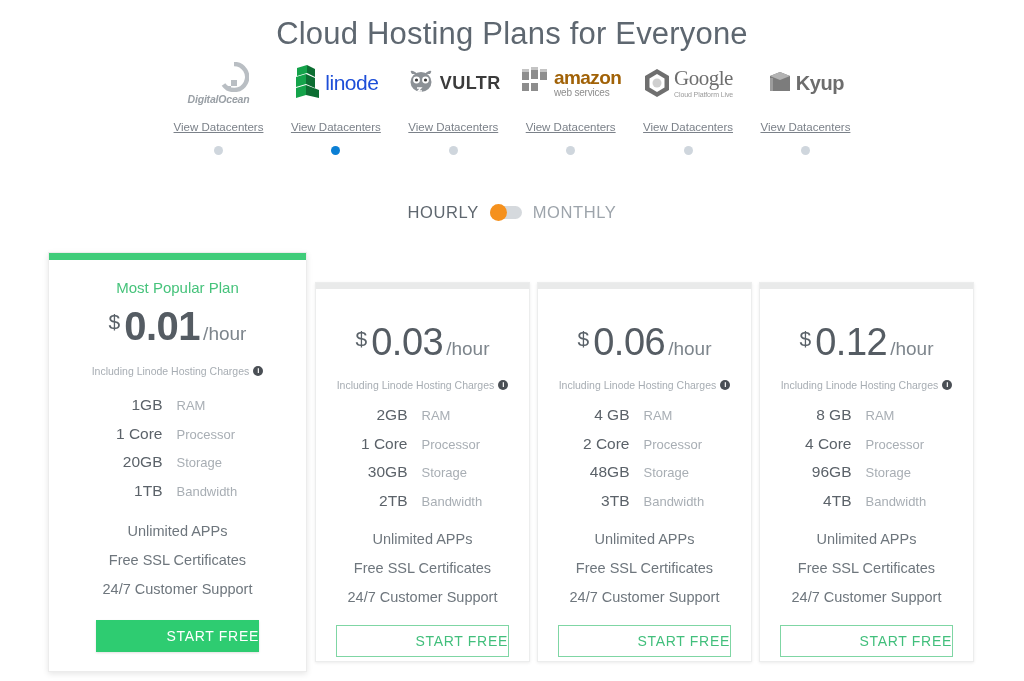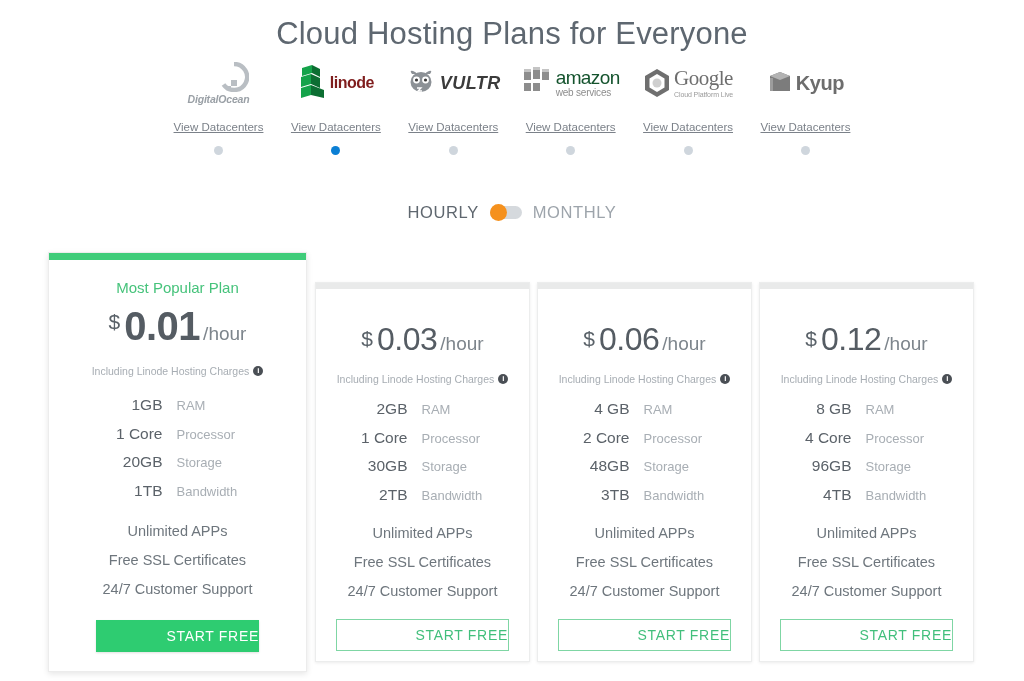--- a/index.html
+++ b/index.html
@@ -50,25 +50,25 @@
     margin-top: 17px;
     font-size: 11.5px;
     color: #7b8189;
     text-decoration: underline;
     white-space: nowrap;
   }
 
   
   .do-wrap { display: flex; flex-direction: column; align-items: flex-end; font-style: italic; }
   .do-name { font-size: 10.5px; font-weight: bold; color: #9aa0a6; letter-spacing: -0.2px; margin-top: 1px; }
-  .lin-txt { font-size: 16px; font-weight: bold; color: #7f1d1d; letter-spacing: -0.5px; margin-left: 4px; }
-  .vultr-txt { font-size: 18px; font-weight: bold; color: #3b3b3b; letter-spacing: 0.5px; margin-left: 4px; font-style: italic; }
+  .lin-txt { font-size: 21px; font-weight: normal; color: #1d4ed8; letter-spacing: -0.5px; margin-left: 4px; }
+  .vultr-txt { font-size: 18px; font-weight: bold; color: #3b3b3b; letter-spacing: 0.5px; margin-left: 4px; }
   .amz-wrap { display: flex; align-items: center; }
   .amz-txt { display: flex; flex-direction: column; line-height: 1; margin-left: 2px; }
-  .amz-1 { font-size: 19px; font-weight: normal; color: #14532d; letter-spacing: -0.6px; }
+  .amz-1 { font-size: 19px; font-weight: bold; color: #a16207; letter-spacing: -0.6px; }
   .amz-2 { font-size: 10px; color: #8d8d8d; letter-spacing: -0.2px; margin-top: 1px; }
   .goo-wrap { display: flex; align-items: center; }
   .goo-txt { display: flex; flex-direction: column; line-height: 1; margin-left: 3px; }
   .goo-1 { font-family: "Liberation Serif", serif; font-size: 21px; color: #6e6e6e; letter-spacing: -0.5px; }
   .goo-2 { font-size: 7px; color: #9a9a9a; letter-spacing: -0.1px; margin-top: 2px; }
   .kyup-txt { font-size: 20px; font-weight: bold; color: #6d6d6d; letter-spacing: -0.4px; margin-left: 3px; }
 
   
   .dots {
     position: absolute;
@@ -144,21 +144,21 @@
   .price {
     display: flex;
     align-items: baseline;
     justify-content: center;
     color: #5a6269;
     white-space: nowrap;
   }
   .card.featured .price { margin-top: 8px; }
   .card.c2 .price, .card.c3 .price, .card.c4 .price { margin-top: 32px; }
   .cur { font-size: 21px; align-self: flex-start; margin-top: 6px; color: #5a6269; }
-  .amt { font-size: 32px; letter-spacing: -0.5px; margin-left: 4px; color: #555c63; }
+  .amt { font-size: 38px; letter-spacing: -0.5px; margin-left: 4px; color: #555c63; }
   .card.featured .amt { font-size: 40px; font-weight: bold; }
   .per { font-size: 19px; color: #7d858c; margin-left: 3px; }
 
   .charges {
     margin-top: 15px;
     font-size: 10.5px;
     color: #a7adb3;
     display: flex;
     align-items: center;
     gap: 4px;

